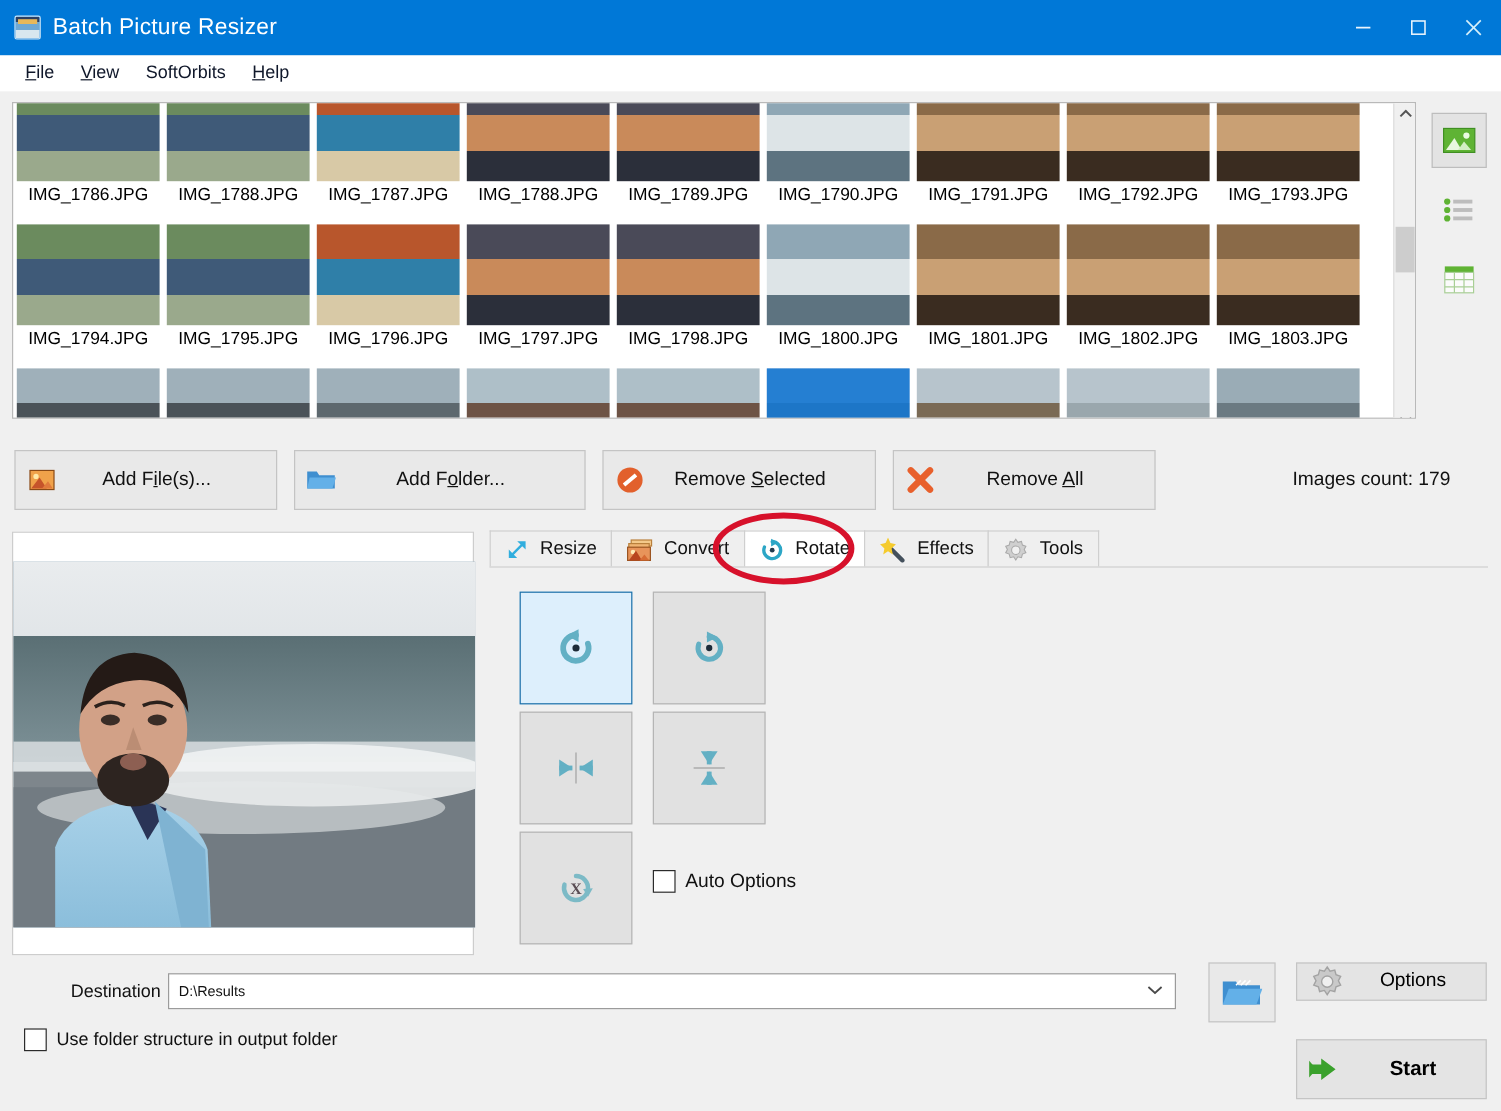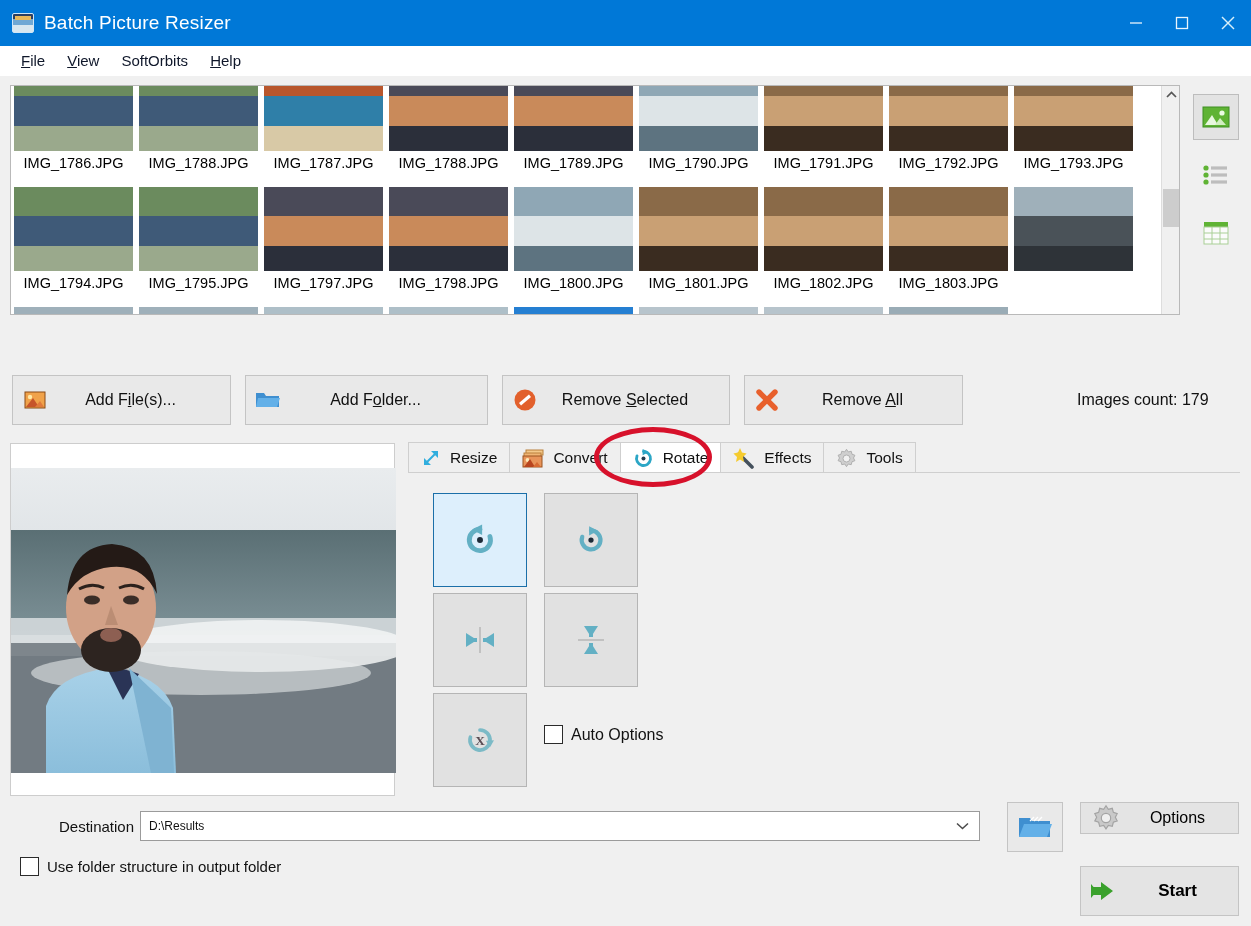--- a/index.html
+++ b/index.html
@@ -43,21 +43,21 @@
     height:30px; background:#fff; display:flex; align-items:center;
     padding-left:10px; border-bottom:1px solid #fff;
   }
   .menu-item {
     font-size:15px; color:#0f172a; padding:3px 11px; cursor:default;
   }
   .menu-item u { text-decoration:underline; }
 
   
   #thumb-area {
-    position:absolute; left:10px; top:85px; width:1170px; height:230px;
+    position:absolute; left:10px; top:85px; width:1170px; height:264px;
     background:#fff; border:1px solid #b9b9b9;
     overflow:hidden;
   }
   #thumb-grid {
     position:absolute; left:0; top:-22px; width:1150px;
     display:flex; flex-wrap:wrap;
   }
   .thumb-cell {
     width:125px; height:120px; margin:0; padding:3px 3px 0 3px;
     display:flex; flex-direction:column; align-items:center;
@@ -285,20 +285,24 @@
         <div class="thumb-img" style="background: linear-gradient(rgb(138, 106, 72) 0px, rgb(138, 106, 72) 34%, rgb(201, 160, 116) 34%, rgb(201, 160, 116) 70%, rgb(58, 44, 32) 70%, rgb(58, 44, 32) 100%);"></div>
         <div class="thumb-label">IMG_1793.JPG</div>
       </div>
       <div class="thumb-cell">
         <div class="thumb-img" style="background: linear-gradient(rgb(107, 139, 94) 0px, rgb(107, 139, 94) 34%, rgb(63, 90, 120) 34%, rgb(63, 90, 120) 70%, rgb(154, 169, 140) 70%, rgb(154, 169, 140) 100%);"></div>
         <div class="thumb-label">IMG_1794.JPG</div>
       </div>
       <div class="thumb-cell">
         <div class="thumb-img" style="background: linear-gradient(rgb(107, 139, 94) 0px, rgb(107, 139, 94) 34%, rgb(63, 90, 120) 34%, rgb(63, 90, 120) 70%, rgb(154, 169, 140) 70%, rgb(154, 169, 140) 100%);"></div>
         <div class="thumb-label">IMG_1795.JPG</div>
+      </div>
+      <div class="thumb-cell">
+        <div class="thumb-img" style="background: linear-gradient(rgb(184, 86, 44) 0px, rgb(184, 86, 44) 34%, rgb(47, 127, 168) 34%, rgb(47, 127, 168) 70%, rgb(216, 201, 166) 70%, rgb(216, 201, 166) 100%);"></div>
+        <div class="thumb-label">IMG_1796.JPG</div>
       </div>
       <div class="thumb-cell">
         <div class="thumb-img" style="background: linear-gradient(rgb(74, 74, 88) 0px, rgb(74, 74, 88) 34%, rgb(201, 138, 90) 34%, rgb(201, 138, 90) 70%, rgb(43, 47, 58) 70%, rgb(43, 47, 58) 100%);"></div>
         <div class="thumb-label">IMG_1797.JPG</div>
       </div>
       <div class="thumb-cell">
         <div class="thumb-img" style="background: linear-gradient(rgb(74, 74, 88) 0px, rgb(74, 74, 88) 34%, rgb(201, 138, 90) 34%, rgb(201, 138, 90) 70%, rgb(43, 47, 58) 70%, rgb(43, 47, 58) 100%);"></div>
         <div class="thumb-label">IMG_1798.JPG</div>
       </div>
       <div class="thumb-cell">

